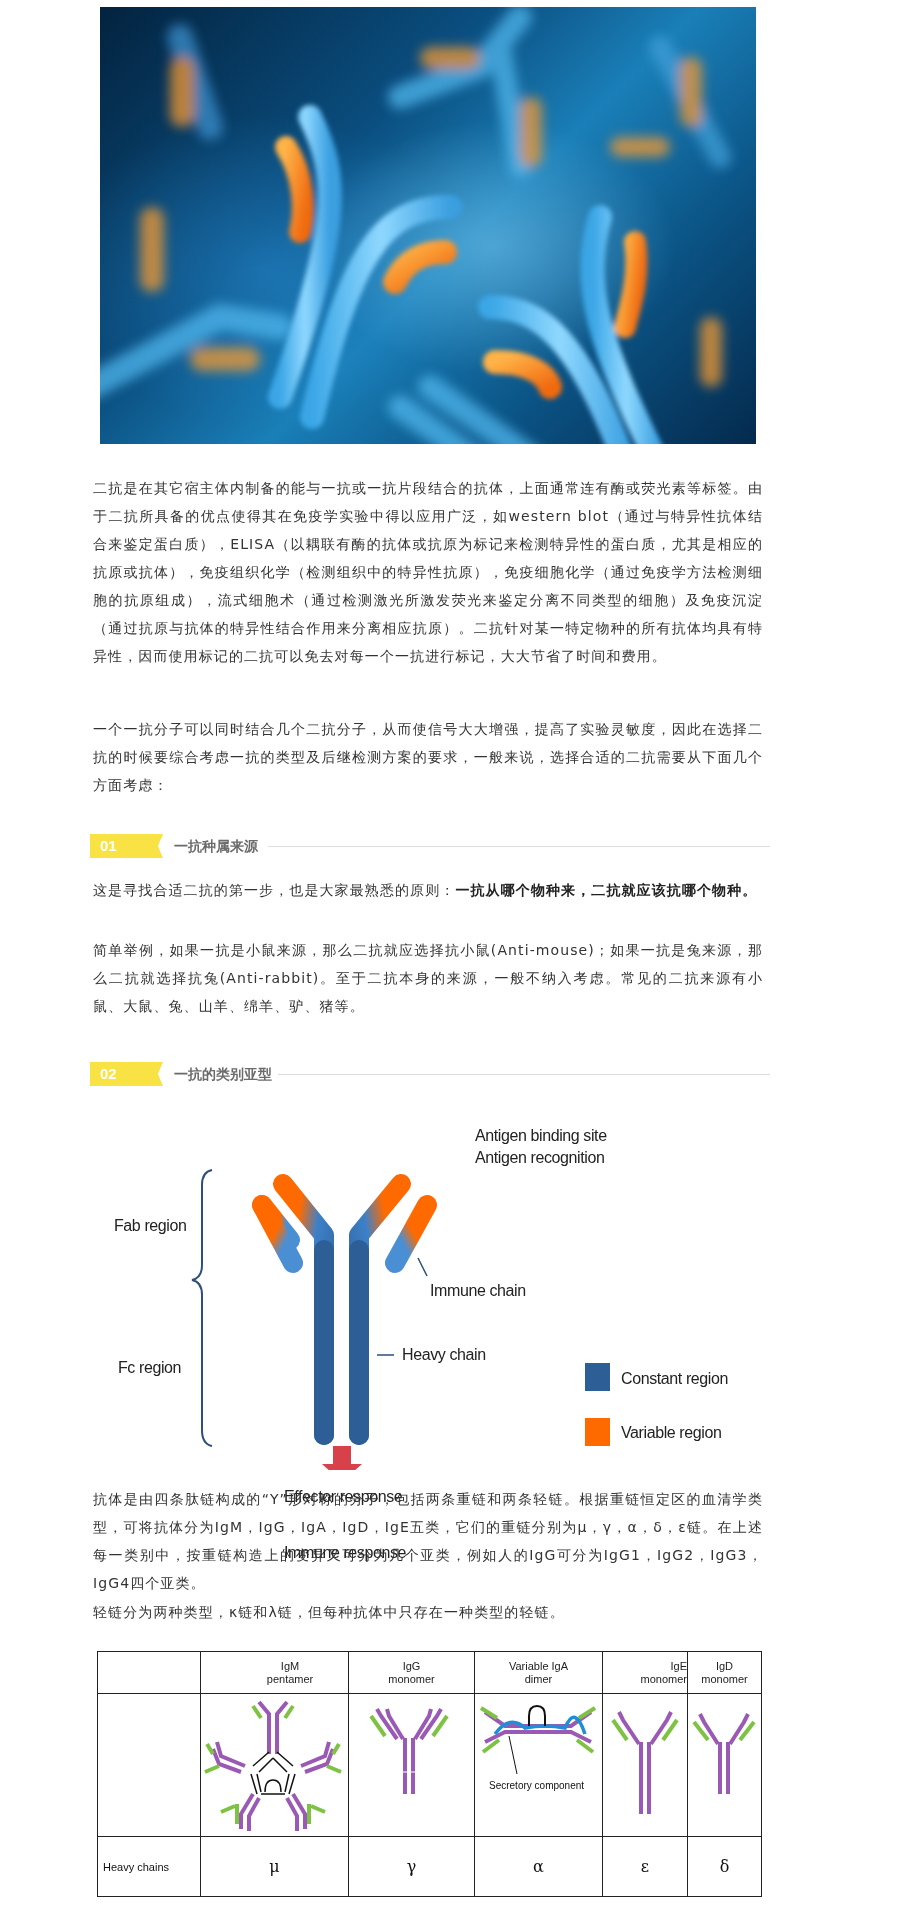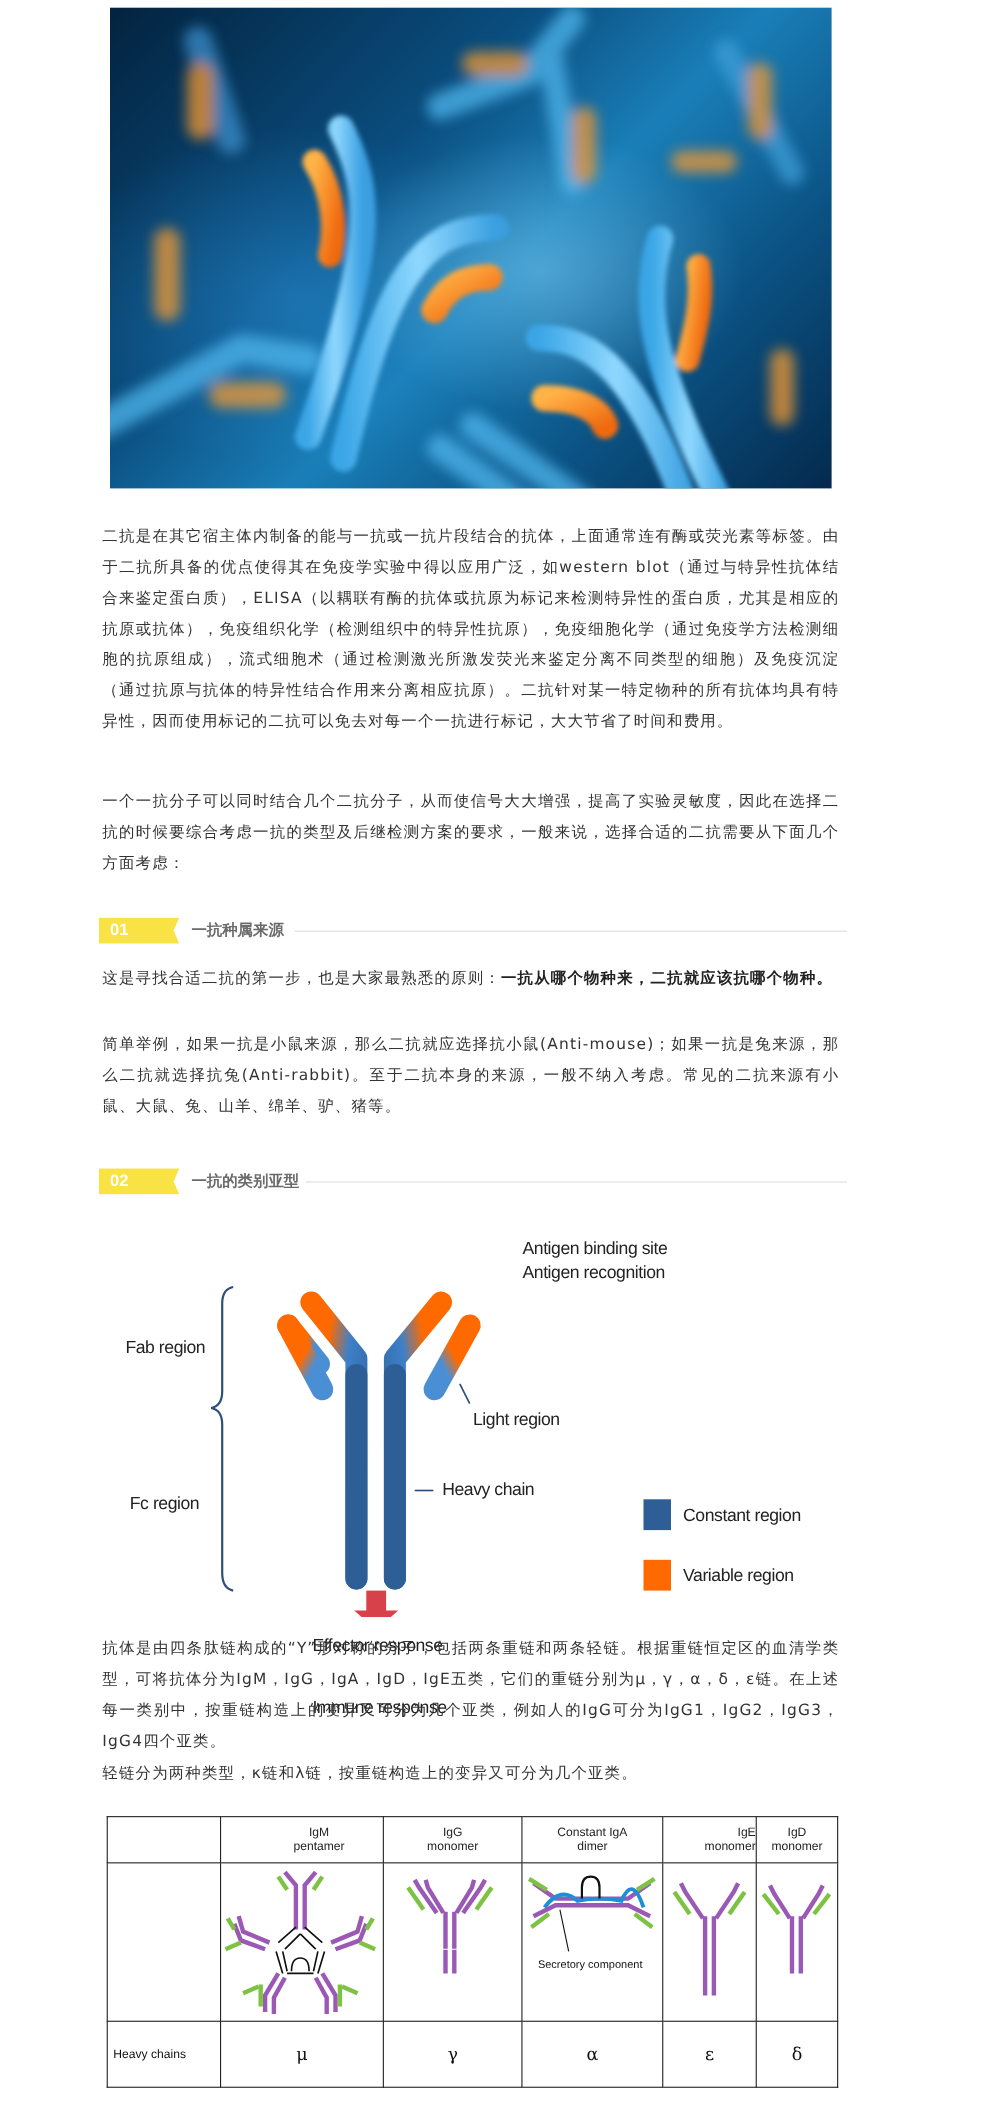--- a/index.html
+++ b/index.html
@@ -172,38 +172,38 @@
     <rect x="243" y="346" width="18" height="20" fill="#d9414a"></rect>
     <polygon points="232,364 272,364 252,382" fill="#d9414a"></polygon>
 
     <rect x="495" y="263" width="25" height="28" fill="#2e5e96"></rect>
     <rect x="495" y="318" width="25" height="28" fill="#ff6a00"></rect>
   </svg>
   <div class="lbl" style="left:385px;top:25px;">Antigen binding site</div>
   <div class="lbl" style="left:385px;top:47px;">Antigen recognition</div>
   <div class="lbl" style="left:24px;top:115px;">Fab region</div>
   <div class="lbl" style="left:28px;top:244px;margin-top:13px;">Fc  region</div>
-  <div class="lbl" style="left:340px;top:180px;">Light region</div>
+  <div class="lbl" style="left:340px;top:180px;">Immune chain</div>
   <div class="lbl" style="left:312px;top:244px;">Heavy chain</div>
   <div class="lbl" style="left:531px;top:268px;">Constant region</div>
   <div class="lbl" style="left:531px;top:322px;">Variable region</div>
   <div class="lbl" style="left:194px;top:303px;margin-top:83px;">Effector  response</div>
   <div class="lbl" style="left:194px;top:325px;margin-top:117px;">Immune response</div>
 </div>
 
 <p class="para" style="top:1485px;">抗体是由四条肽链构成的“Y”形对称的分子，包括两条重链和两条轻链。根据重链恒定区的血清学类型，可将抗体分为IgM，IgG，IgA，IgD，IgE五类，它们的重链分别为μ，γ，α，δ，ε链。在上述每一类别中，按重链构造上的变异又可分为几个亚类，例如人的IgG可分为IgG1，IgG2，IgG3，IgG4四个亚类。</p>
-<p class="para" style="top:1598px;">轻链分为两种类型，κ链和λ链，按重链构造上的变异又可分为几个亚类。</p>
+<p class="para" style="top:1598px;">轻链分为两种类型，κ链和λ链，但每种抗体中只存在一种类型的轻链。</p>
 
 <table class="ig-table">
   <tbody>
   <tr>
     <td style="width:104px;"></td>
     <td class="hdr-cell" style="width:148px;padding-left:31px;"><span>IgM</span><br><span>pentamer</span></td>
     <td class="hdr-cell" style="width:126px;"><span>IgG</span><br><span>monomer</span></td>
-    <td class="hdr-cell" style="width:128px;"><span>Constant IgA</span><br><span>dimer</span></td>
+    <td class="hdr-cell" style="width:128px;"><span>Variable IgA</span><br><span>dimer</span></td>
     <td class="hdr-cell" style="width:85px;text-align:right;"><span>IgE</span><br><span>monomer</span></td>
     <td class="hdr-cell" style="width:74px;"><span>IgD</span><br><span>monomer</span></td>
   </tr>
   <tr>
     <td class="pic-cell"></td>
 
     <td class="pic-cell">
       <svg width="146" height="138" viewBox="0 0 146 138">
         <g stroke-linecap="butt" fill="none">
           <g stroke="#9b59b6" stroke-width="4">

